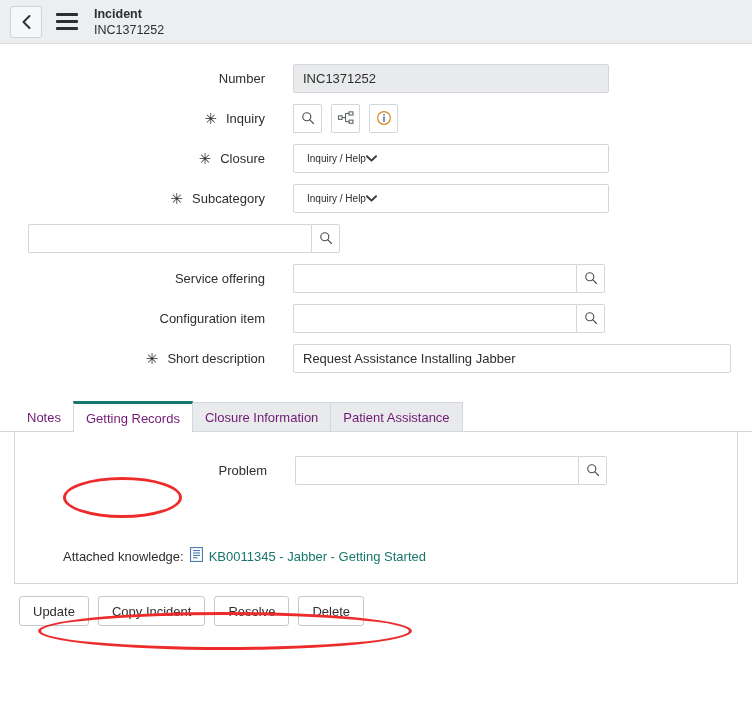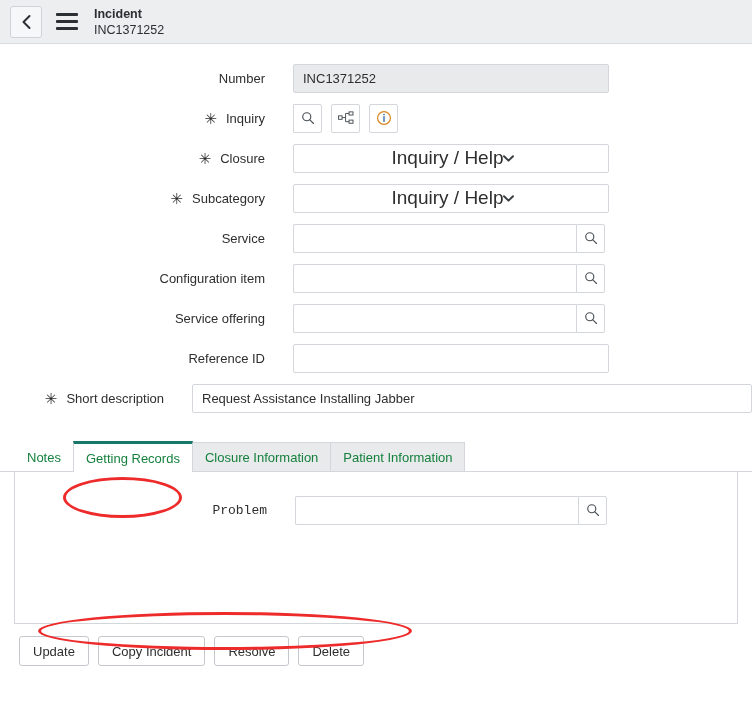--- a/index.html
+++ b/index.html
@@ -123,34 +123,34 @@
   .inp.with-btn {
     width: 283px;
     border-right: none;
     border-top-right-radius: 0;
     border-bottom-right-radius: 0;
   }
   .inp.wide {
     width: 316px;
   }
   .inp.xwide {
-    width: 560px;
+    width: 438px;
   }
   .sel {
     height: 29px;
     width: 316px;
     border: 1px solid #d3d6da;
     border-radius: 2px;
     background: #ffffff;
     box-sizing: border-box;
     display: flex;
     align-items: center;
-    justify-content: center;
+    justify-content: flex-start;
     padding: 0 9px 0 13px;
-    font-size: 19px;
+    font-size: 10px;
     color: #2e2e2e;
     cursor: pointer;
   }
   .chev {
     color: #3a3f44;
     font-size: 11px;
     line-height: 1;
   }
   .sq-btn {
     width: 29px;
@@ -183,21 +183,21 @@
     background: transparent;
     height: 32px;
     box-sizing: border-box;
   }
   .tab {
     height: 29px;
     display: flex;
     align-items: center;
     padding: 0 12px;
     font-size: 13px;
-    color: #15803d;
+    color: #701a75;
     background: #e8eaec;
     border: 1px solid #d3d6da;
     border-bottom: none;
     margin-right: -1px;
     box-sizing: border-box;
     cursor: pointer;
     white-space: nowrap;
   }
   .tab.plain {
     background: transparent;
@@ -222,21 +222,20 @@
     box-sizing: border-box;
     position: relative;
     background: #ffffff;
   }
   .tabpanel .row {
     height: 40px;
     padding-top: 18px;
   }
   .tabpanel .label {
     width: 252px;
-    font-family: Liberation Mono, monospace;
   }
   .attached {
     position: absolute;
     left: 48px;
     top: 115px;
     display: flex;
     align-items: center;
     gap: 6px;
     font-size: 13px;
     white-space: nowrap;
@@ -379,78 +378,67 @@
         <span class="chev">
           <svg width="11" height="7" viewBox="0 0 11 7">
             <polyline points="1,1.3 5.5,5.6 10,1.3" fill="none" stroke="#3a3f44" stroke-width="2" stroke-linecap="round" stroke-linejoin="round"></polyline>
           </svg>
         </span>
       </div>
     </div>
   </div>
 
   <div class="row">
-    <div class="label">
-      <span>Service</span>
-    </div>
     <div class="field-wrap">
       <div class="inp with-btn"></div>
       <div class="sq-btn">
         <span>
           <svg width="14" height="14" viewBox="0 0 16 16">
             <circle cx="6.6" cy="6.6" r="4.6" fill="none" stroke="#4a4f55" stroke-width="1.3"></circle>
             <line x1="10.1" y1="10.1" x2="14.3" y2="14.3" stroke="#4a4f55" stroke-width="1.3" stroke-linecap="round"></line>
           </svg>
         </span>
       </div>
     </div>
   </div>
 
   <div class="row">
     <div class="label">
-      <span>Configuration item</span>
+      <span>Service offering</span>
     </div>
     <div class="field-wrap">
       <div class="inp with-btn"></div>
       <div class="sq-btn">
         <span>
           <svg width="14" height="14" viewBox="0 0 16 16">
             <circle cx="6.6" cy="6.6" r="4.6" fill="none" stroke="#4a4f55" stroke-width="1.3"></circle>
             <line x1="10.1" y1="10.1" x2="14.3" y2="14.3" stroke="#4a4f55" stroke-width="1.3" stroke-linecap="round"></line>
           </svg>
         </span>
       </div>
     </div>
   </div>
 
   <div class="row">
     <div class="label">
-      <span>Service offering</span>
+      <span>Configuration item</span>
     </div>
     <div class="field-wrap">
       <div class="inp with-btn"></div>
       <div class="sq-btn">
         <span>
           <svg width="14" height="14" viewBox="0 0 16 16">
             <circle cx="6.6" cy="6.6" r="4.6" fill="none" stroke="#4a4f55" stroke-width="1.3"></circle>
             <line x1="10.1" y1="10.1" x2="14.3" y2="14.3" stroke="#4a4f55" stroke-width="1.3" stroke-linecap="round"></line>
           </svg>
         </span>
       </div>
     </div>
   </div>
 
-  <div class="row">
-    <div class="label">
-      <span>Reference ID</span>
-    </div>
-    <div class="field-wrap">
-      <div class="inp wide"></div>
-    </div>
-  </div>
 
   <div class="row">
     <div class="label">
       <span class="req">✳</span>
       <span>Short description</span>
     </div>
     <div class="field-wrap">
       <div class="inp xwide">Request Assistance Installing Jabber</div>
     </div>
   </div>
@@ -461,21 +449,21 @@
     <div class="tab plain">
       <span>Notes</span>
     </div>
     <div class="tab active">
       <span>Getting Records</span>
     </div>
     <div class="tab">
       <span>Closure Information</span>
     </div>
     <div class="tab">
-      <span>Patient Information</span>
+      <span>Patient Assistance</span>
     </div>
   </div>
 
   <div class="tabpanel">
     <div class="row">
       <div class="label">
         <span>Problem</span>
       </div>
       <div class="field-wrap">
         <div class="inp with-btn"></div>
@@ -483,20 +471,33 @@
           <span>
             <svg width="14" height="14" viewBox="0 0 16 16">
               <circle cx="6.6" cy="6.6" r="4.6" fill="none" stroke="#4a4f55" stroke-width="1.3"></circle>
               <line x1="10.1" y1="10.1" x2="14.3" y2="14.3" stroke="#4a4f55" stroke-width="1.3" stroke-linecap="round"></line>
             </svg>
           </span>
         </div>
       </div>
     </div>
 
+    <div class="attached">
+      <span class="attached-label">Attached knowledge:</span>
+      <span>
+        <svg width="13" height="15" viewBox="0 0 13 15">
+          <rect x="0.6" y="0.6" width="11.8" height="13.8" fill="#ffffff" stroke="#3a6ea5" stroke-width="1"></rect>
+          <line x1="3" y1="3.6" x2="10" y2="3.6" stroke="#3a6ea5" stroke-width="1"></line>
+          <line x1="3" y1="6" x2="10" y2="6" stroke="#3a6ea5" stroke-width="1"></line>
+          <line x1="3" y1="8.4" x2="10" y2="8.4" stroke="#3a6ea5" stroke-width="1"></line>
+          <line x1="3" y1="10.8" x2="7.6" y2="10.8" stroke="#3a6ea5" stroke-width="1"></line>
+        </svg>
+      </span>
+      <span class="kb-link">KB0011345 - Jabber - Getting Started</span>
+    </div>
   </div>
 </div>
 
 <div class="footer">
   <button class="btn">Update</button>
   <button class="btn">Copy Incident</button>
   <button class="btn">Resolve</button>
   <button class="btn">Delete</button>
 </div>
 

